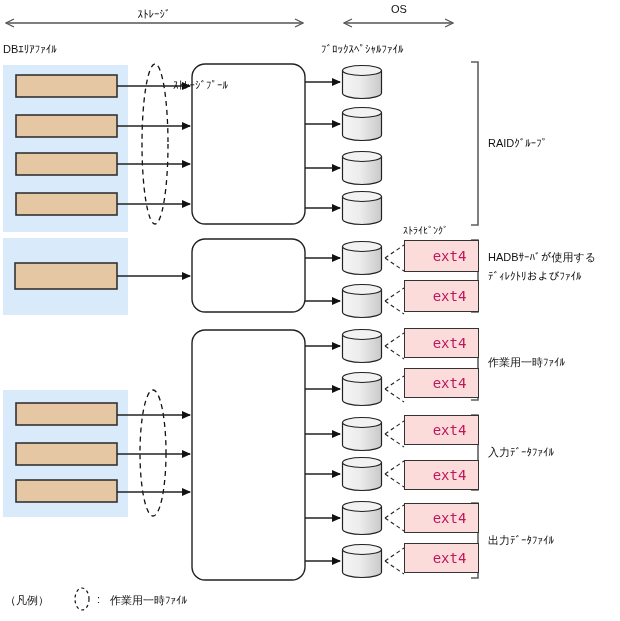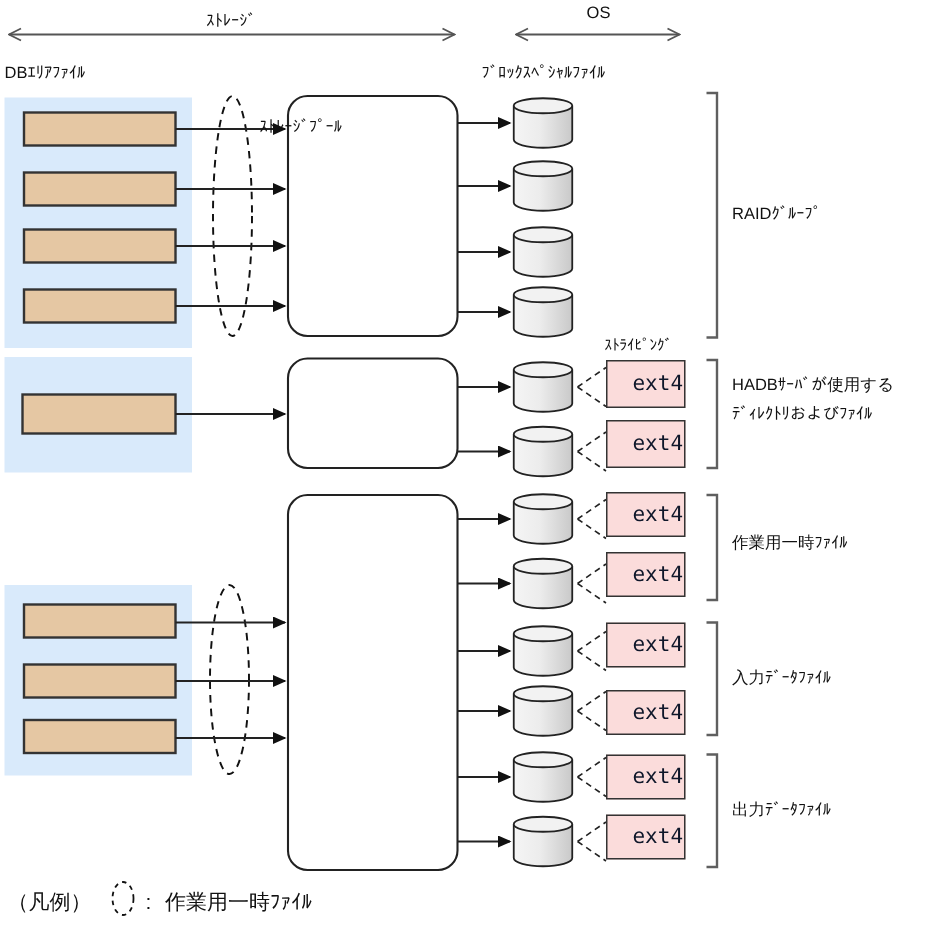--- a/index.html
+++ b/index.html
@@ -5,26 +5,26 @@
   html,body { margin:0; padding:0; background:#fff; }
   .canvas {
     position:relative; width:620px; height:621px; background:#ffffff;
     font-family:"Liberation Sans", sans-serif; color:#111; overflow:hidden;
   }
   svg.shapes { position:absolute; left:0; top:0; }
   .lbl { position:absolute; font-size:11px; line-height:13px; white-space:nowrap; color:#111; }
   .lbl.small { font-size:10px; }
   .ctr { transform:translateX(-50%); }
   .fs-box {
-    position:absolute; left:404px; width:53px; height:30px;
+    position:absolute; left:404px; width:75px; height:30px;
     background:#fbdcdb; border:1.4px solid #333333; box-sizing:border-box;
     display:flex; align-items:center; justify-content:center;
-    font-family:"DejaVu Sans Mono", monospace; font-size:14px; color:#0f172a;padding-left:16px;
+    font-family:"DejaVu Sans Mono", monospace; font-size:14px; color:#be185d;padding-left:16px;
   }
-  .legend-row { position:absolute; font-size:14px; white-space:nowrap; }
+  .legend-row { position:absolute; font-size:11px; white-space:nowrap; }
 </style>
 </head>
 <body>
 
 <div class="canvas">
 
   <svg class="shapes" width="620" height="621" viewBox="0 0 620 621">
     <defs>
       <marker id="arr" markerUnits="userSpaceOnUse" markerWidth="9" markerHeight="8" refX="8" refY="4" orient="auto">
           <path d="M0,0 L9,4 L0,8 Z" fill="#111"></path>

